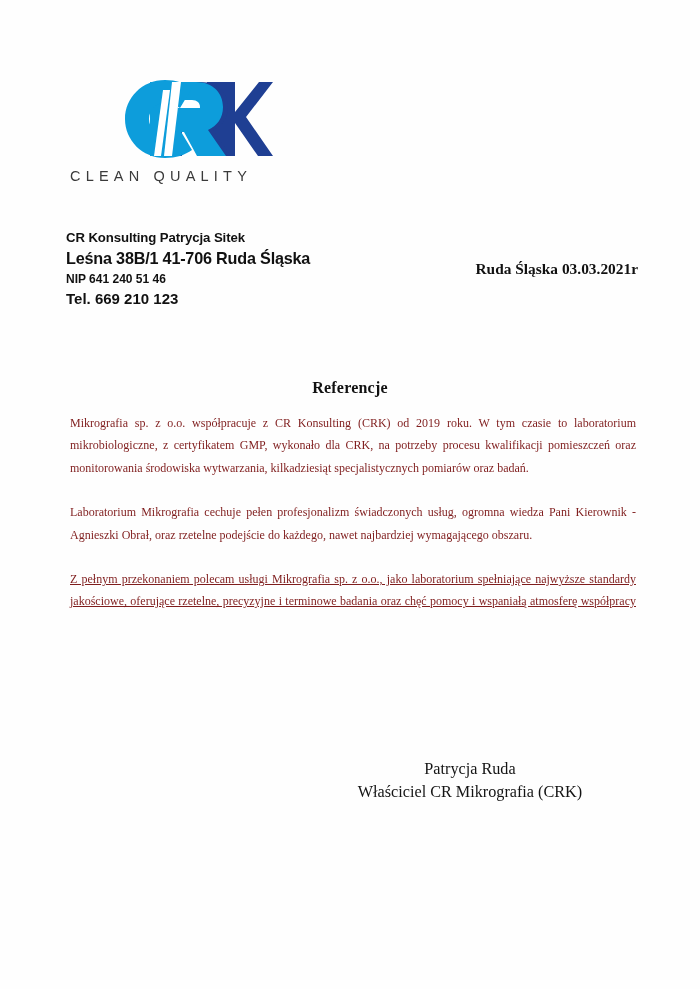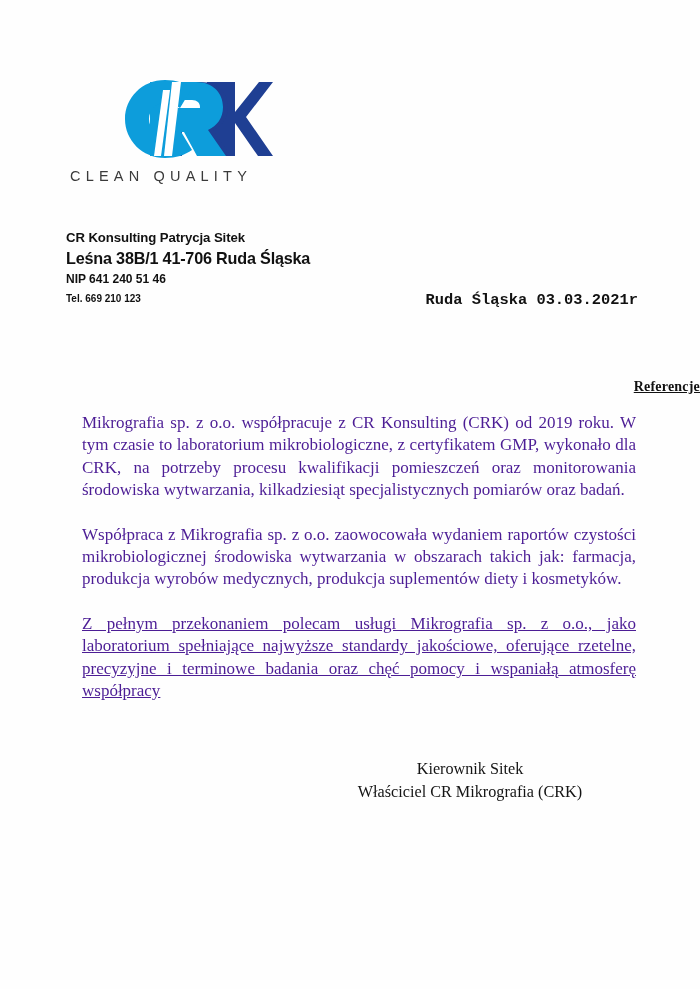--- a/index.html
+++ b/index.html
@@ -41,74 +41,73 @@
     white-space: nowrap;
   }
 
   
   .header-row {
     position: absolute;
     left: 66px;
     right: 60px;
     top: 228px;
     display: flex;
-    align-items: flex-end;
+    align-items: center;
     justify-content: space-between;
   }
   .address-block {
     font-family: "Liberation Sans", sans-serif;
     color: #111111;
     font-weight: 700;
   }
   .addr-line { white-space: nowrap; }
   .addr-line-1 { font-size: 13.2px; line-height: 19px; letter-spacing: -0.1px; }
   .addr-line-2 { font-size: 16.2px; line-height: 22px; letter-spacing: -0.2px; }
   .addr-line-3 { font-size: 12px; line-height: 20px; }
-  .addr-line-4 { font-size: 10px; line-height: 20px; }
+  .addr-line-4 { font-size: 15px; line-height: 20px; }
 
   .date-block {
-    font-family: Liberation Mono, monospace;
+    font-family: Liberation Serif, serif;
     font-weight: 700;
     font-size: 15.4px;
     color: #111111;
     white-space: nowrap;
     margin-top: 1px;
     margin-right: 2px;
   }
 
   
   .doc-title {
     position: absolute;
     left: 0;
     right: 0;
     top: 379px;
-    text-align: right;
+    text-align: center;
     font-family: "Liberation Serif", serif;
     font-weight: 700;
-    font-size: 14px;
+    font-size: 16px;
     color: #111111;
     letter-spacing: 0.2px;
-    text-decoration: underline;
   }
 
   
   .body-block {
     position: absolute;
     left: 66px;
     top: 412px;
     width: 570px;
   }
   .para {
     text-align: justify;
     text-justify: inter-word;
     font-family: "Liberation Serif", serif;
-    font-size: 17px;
+    font-size: 12px;
     line-height: 22.4px;
-    color: #4c1d95;
-    margin: 0 0 22px 16px;
+    color: #7f1d1d;
+    margin: 0 0 22px 4px;
     hyphens: none;
   }
   .para:last-child { margin-bottom: 0; }
   .para-last { text-align: justify; text-decoration: underline; }
   .para-last:after { content: ""; display: inline-block; width: 100%; }
 
   
   .signature-block {
     position: absolute;
     left: 330px;
@@ -164,22 +163,22 @@
       <div class="addr-line addr-line-3">NIP 641 240 51 46</div>
       <div class="addr-line addr-line-4">Tel. 669 210 123</div>
     </div>
     <div class="date-block">Ruda Śląska 03.03.2021r</div>
   </div>
 
   <div class="doc-title">Referencje</div>
 
   <div class="body-block">
     <p class="para">Mikrografia sp. z o.o. współpracuje z CR Konsulting (CRK) od 2019 roku. W tym czasie to laboratorium mikrobiologiczne, z certyfikatem GMP,  wykonało dla CRK, na potrzeby procesu kwalifikacji pomieszczeń oraz monitorowania środowiska wytwarzania, kilkadziesiąt specjalistycznych pomiarów oraz badań.</p>
-    <p class="para">Współpraca z Mikrografia sp. z o.o. zaowocowała wydaniem raportów czystości mikrobiologicznej środowiska wytwarzania w obszarach takich jak: farmacja, produkcja wyrobów medycznych, produkcja suplementów diety i kosmetyków.</p>
+    <p class="para">Laboratorium Mikrografia cechuje   pełen profesjonalizm świadczonych usług, ogromna wiedza Pani Kierownik - Agnieszki Obrał, oraz rzetelne podejście do każdego, nawet najbardziej wymagającego obszaru.</p>
     <p class="para para-last">Z pełnym przekonaniem polecam usługi Mikrografia sp. z o.o., jako laboratorium spełniające najwyższe standardy jakościowe, oferujące rzetelne, precyzyjne i terminowe badania oraz chęć pomocy i wspaniałą atmosferę współpracy</p>
   </div>
 
   <div class="signature-block">
-    <div class="sig-line">Kierownik Sitek</div>
+    <div class="sig-line">Patrycja Ruda</div>
     <div class="sig-line">Właściciel CR Mikrografia (CRK)</div>
   </div>
 
 </div>
 
 </body></html>

